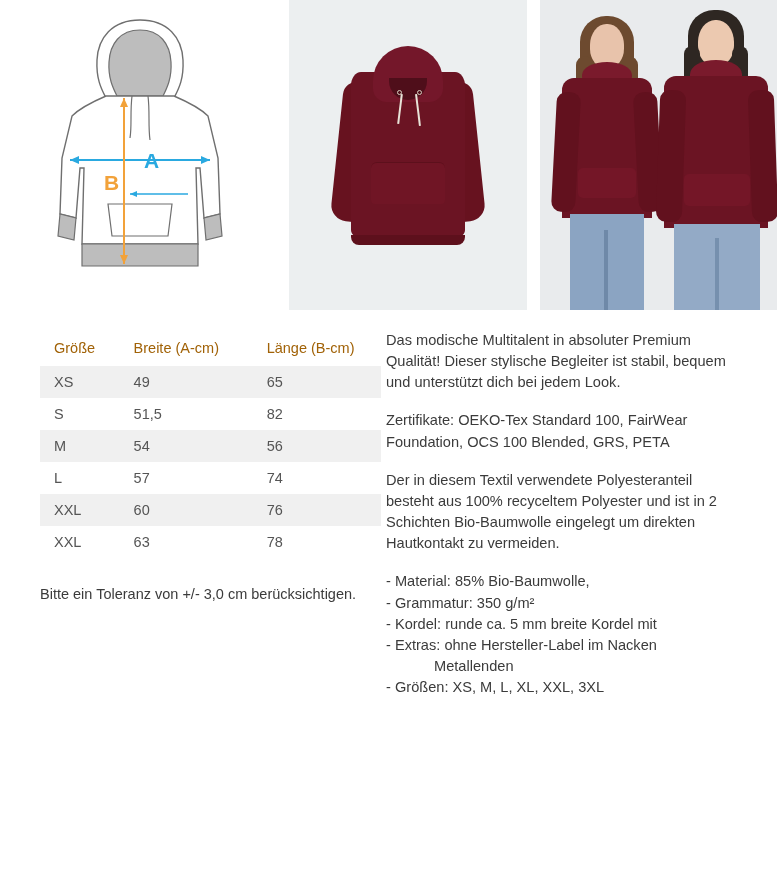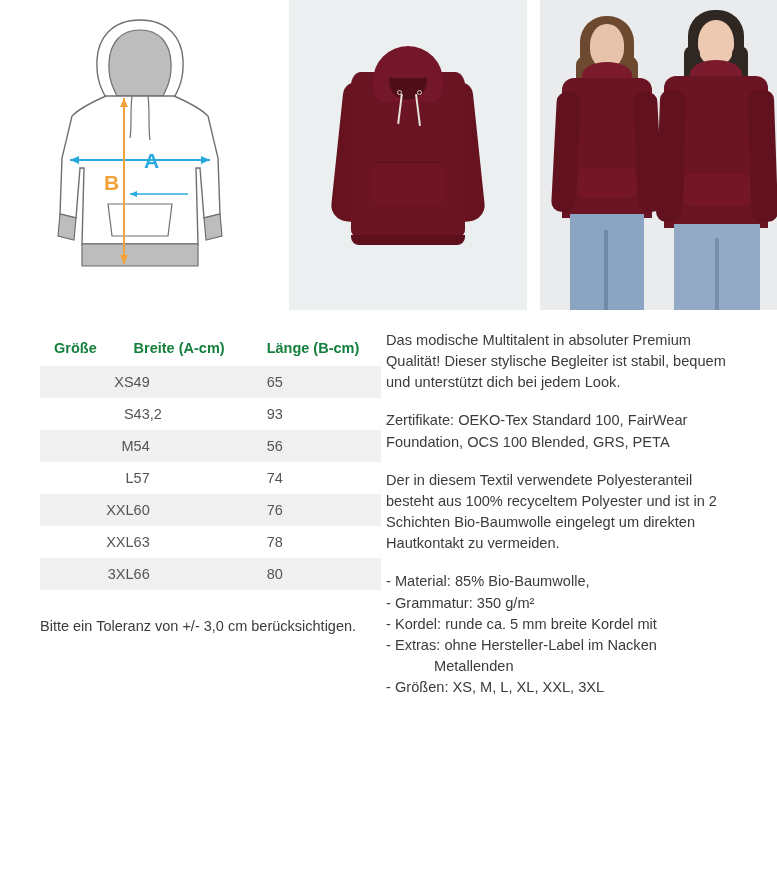--- a/index.html
+++ b/index.html
@@ -125,31 +125,30 @@
   .right-col { width: 391px; padding-left: 0px; }
 
   
   table.size {
     border-collapse: collapse;
     width: 341px;
     margin-left: 40px;
     font-size: 14.5px;
   }
   table.size th {
-    font-weight: bold;
-    color: #15803d;
+    font-weight: normal;
+    color: #a16207;
     text-align: left;
     padding: 10px 0 10px 14px;
     background: #ffffff;
   }
   table.size td {
     color: #555555;
     padding: 8px 0 8px 14px;
     background: #ffffff;
-    text-align: right;
   }
   table.size tr.alt td { background: #f0f0f0; }
   table.size th.c2, table.size td.c2 { padding-left: 0; width: 128px; text-align: left; }
   table.size th.c1, table.size td.c1 { width: 90px; }
   table.size th.c3, table.size td.c3 { padding-left: 0; width: 110px; text-align: left; }
 
   .tolerance {
     margin: 28px 0 0 40px;
     font-size: 14.5px;
     color: #3b3b3b;
@@ -277,47 +276,42 @@
           </tr>
         </thead>
         <tbody>
           <tr class="alt">
             <td class="c1">XS</td>
             <td class="c2">49</td>
             <td class="c3">65</td>
           </tr>
           <tr>
             <td class="c1">S</td>
-            <td class="c2">43,2</td>
-            <td class="c3">93</td>
+            <td class="c2">51,5</td>
+            <td class="c3">82</td>
           </tr>
           <tr class="alt">
             <td class="c1">M</td>
             <td class="c2">54</td>
             <td class="c3">56</td>
           </tr>
           <tr>
             <td class="c1">L</td>
             <td class="c2">57</td>
             <td class="c3">74</td>
           </tr>
           <tr class="alt">
             <td class="c1">XXL</td>
             <td class="c2">60</td>
             <td class="c3">76</td>
           </tr>
           <tr>
             <td class="c1">XXL</td>
             <td class="c2">63</td>
             <td class="c3">78</td>
-          </tr>
-          <tr class="alt">
-            <td class="c1">3XL</td>
-            <td class="c2">66</td>
-            <td class="c3">80</td>
           </tr>
         </tbody>
       </table>
 
       <div class="tolerance">Bitte ein Toleranz von +/- 3,0 cm berücksichtigen.</div>
     </div>
 
     <div class="right-col">
       <p>Das modische Multitalent in absoluter Premium Qualität! Dieser stylische Begleiter ist stabil, bequem und unterstützt dich bei jedem Look.</p>
       <p>Zertifikate: OEKO-Tex Standard 100, FairWear Foundation, OCS 100 Blended, GRS, PETA</p>

